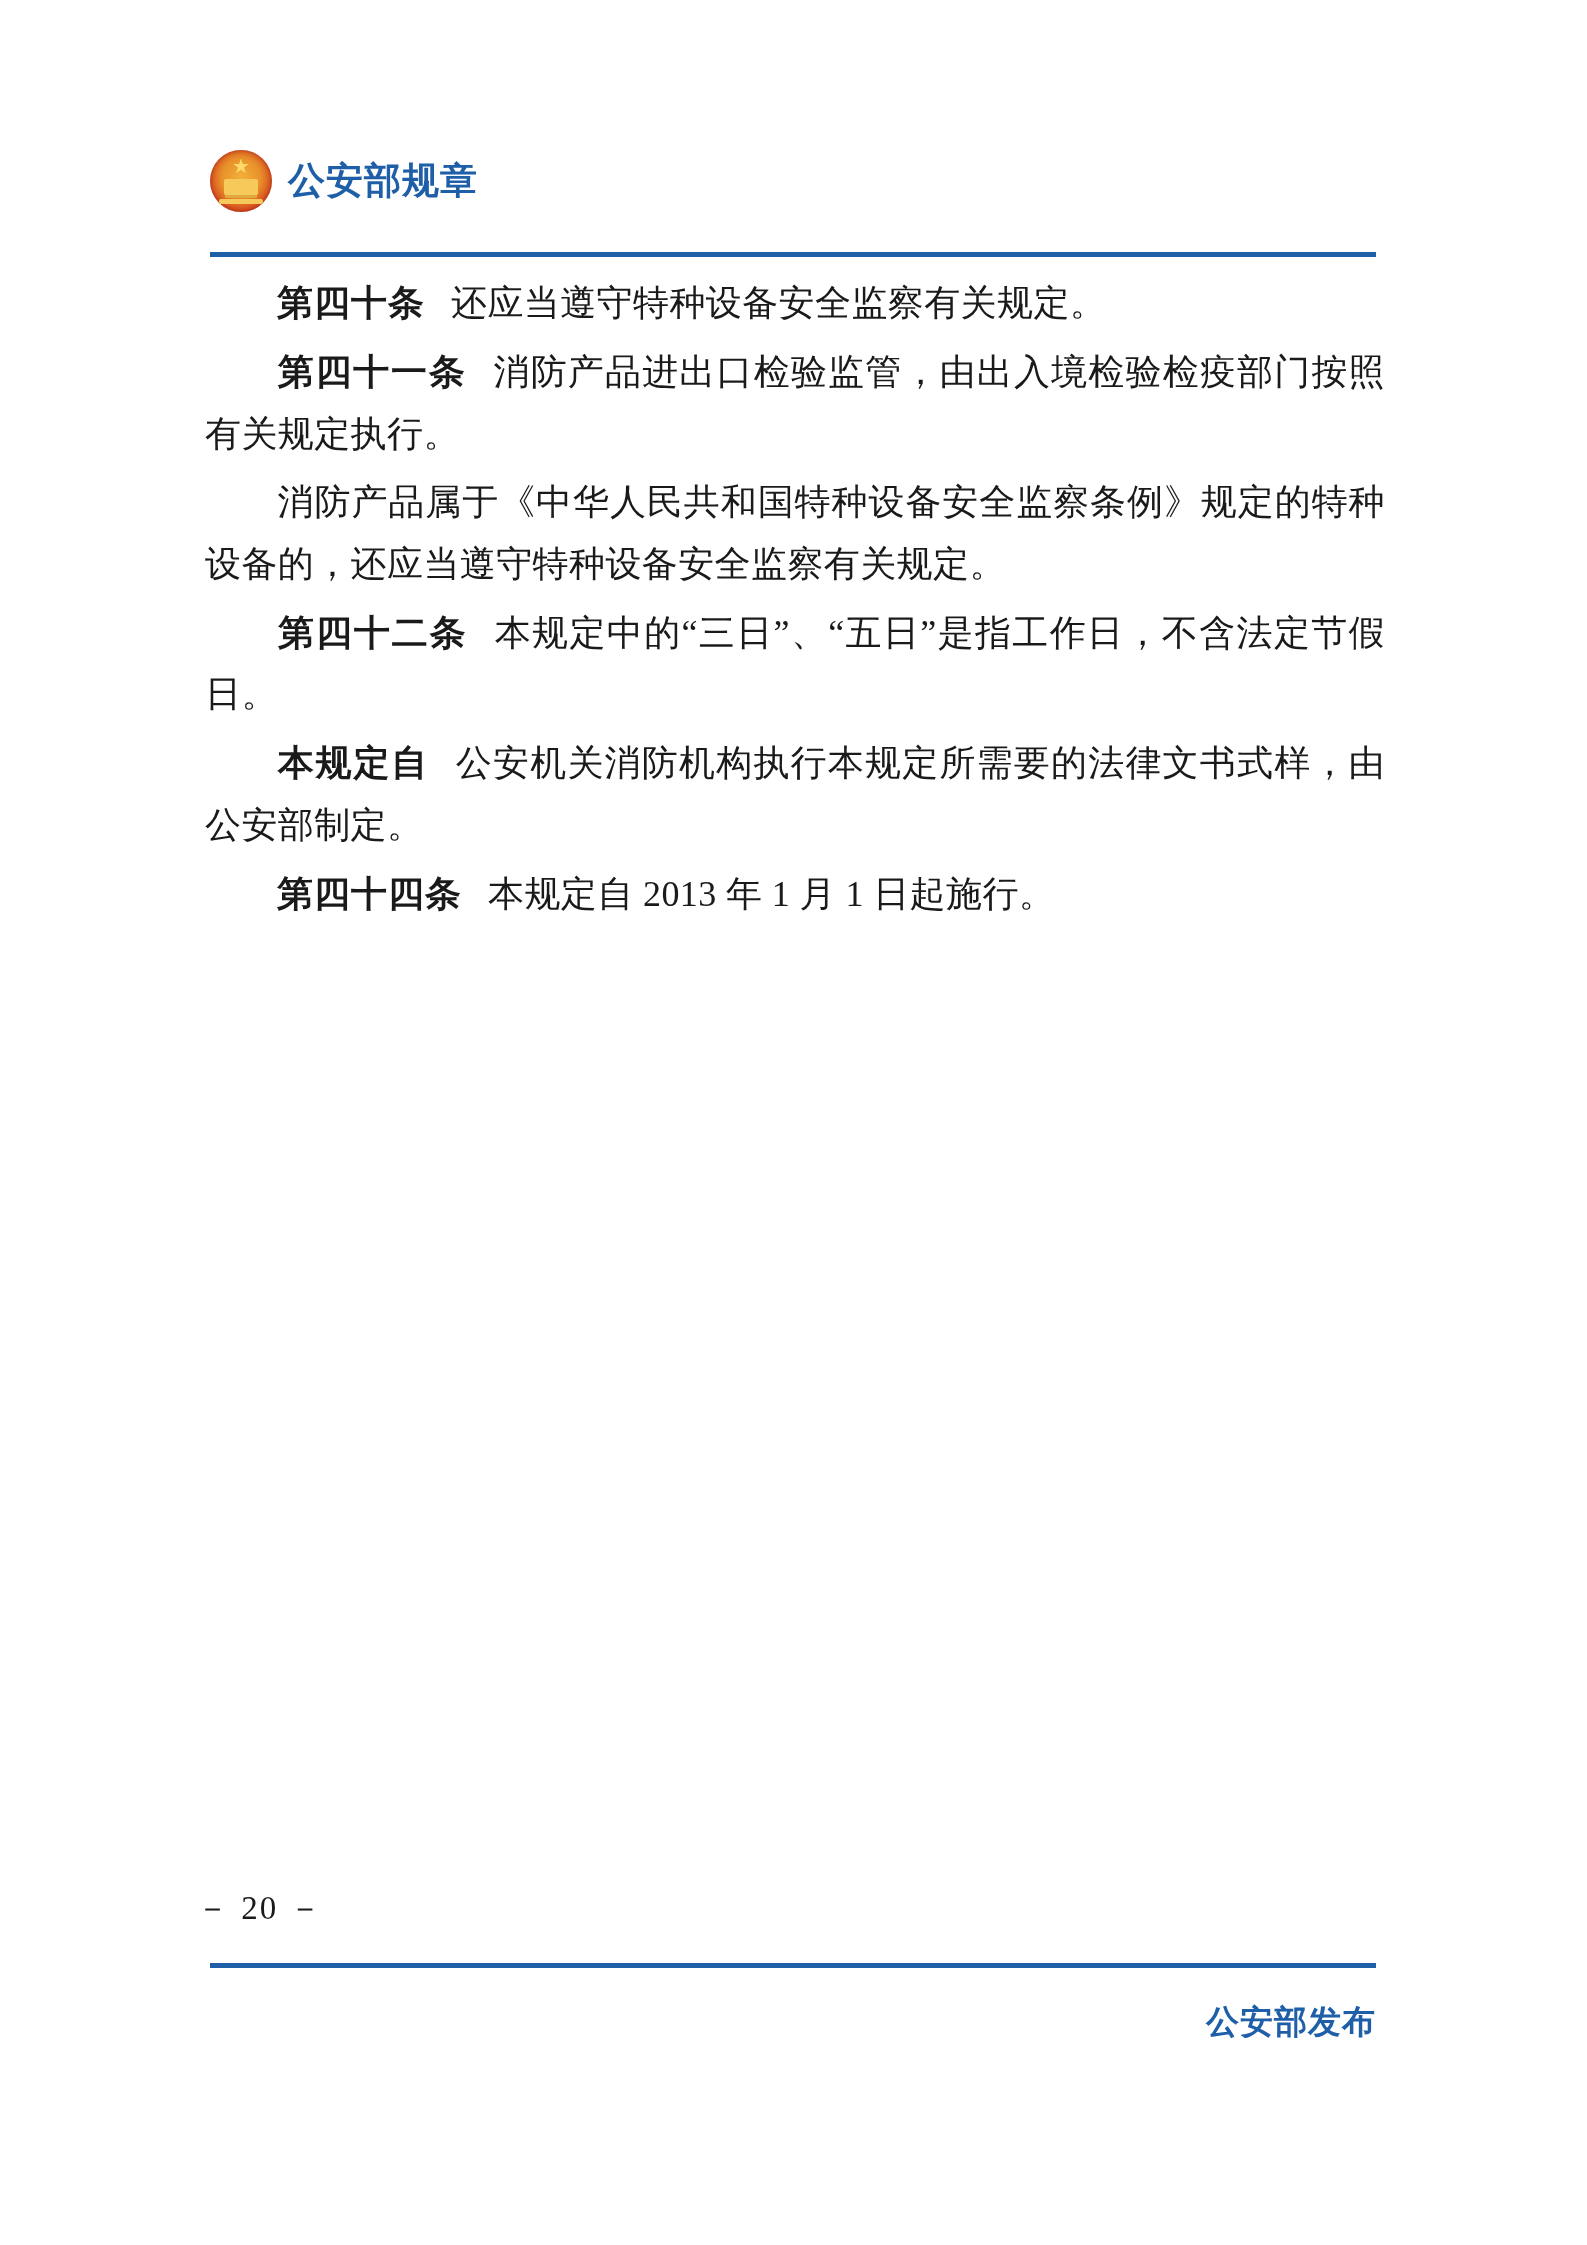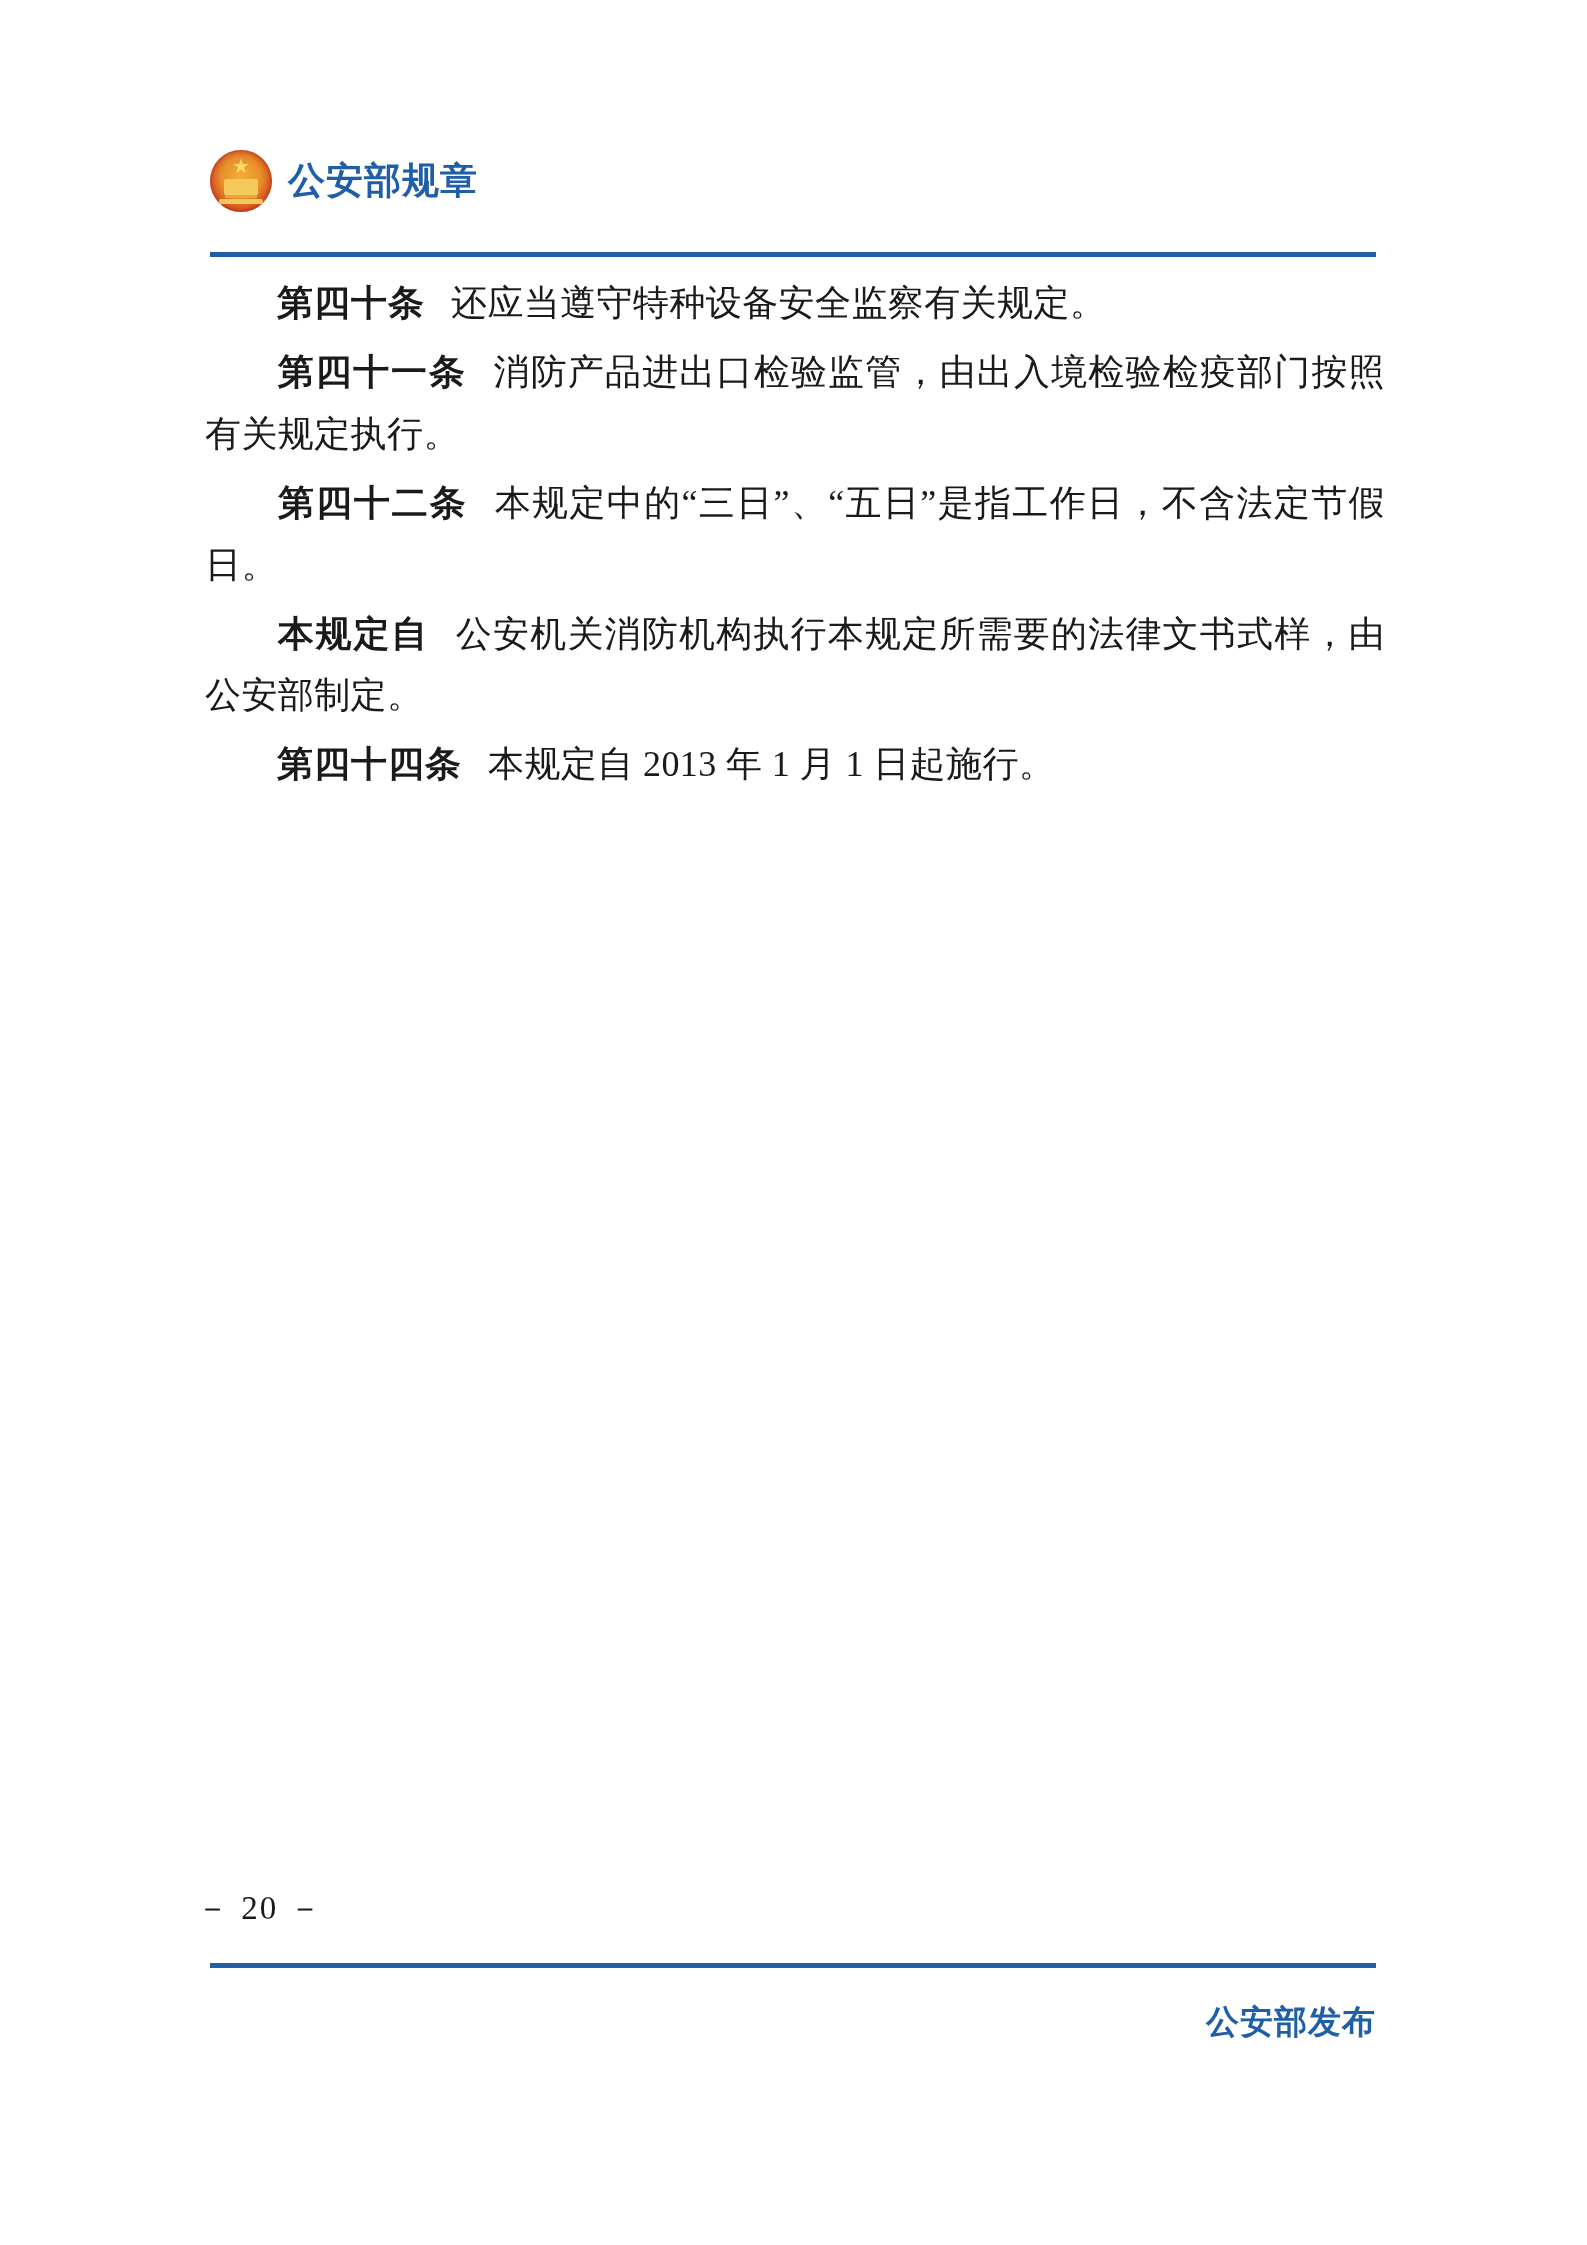--- a/index.html
+++ b/index.html
@@ -152,20 +152,23 @@
   <div class="content">
 
     <p class="para">
       <span class="indent"></span><span class="article-label">第四十条</span><span class="gap-sm"></span><span>还应当遵守特种设备安全监察有关规定。</span>
     </p>
 
     <p class="para">
       <span class="indent"></span><span class="article-label">第四十一条</span><span class="gap-sm"></span><span>消防产品进出口检验监管，由出入境检验检疫部门按照有关规定执行。</span>
     </p>
 
+    <p class="para">
+      <span class="indent"></span><span>消防产品属于《中华人民共和国特种设备安全监察条例》规定的特种设备的，还应当遵守特种设备安全监察有关规定。</span>
+    </p>
 
     <p class="para">
       <span class="indent"></span><span class="article-label">第四十二条</span><span class="gap-sm"></span><span>本规定中的“三日”、“五日”是指工作日，不含法定节假日。</span>
     </p>
 
     <p class="para">
       <span class="indent"></span><span class="article-label">本规定自</span><span class="gap-sm"></span><span>公安机关消防机构执行本规定所需要的法律文书式样，由公安部制定。</span>
     </p>
 
     <p class="para">

